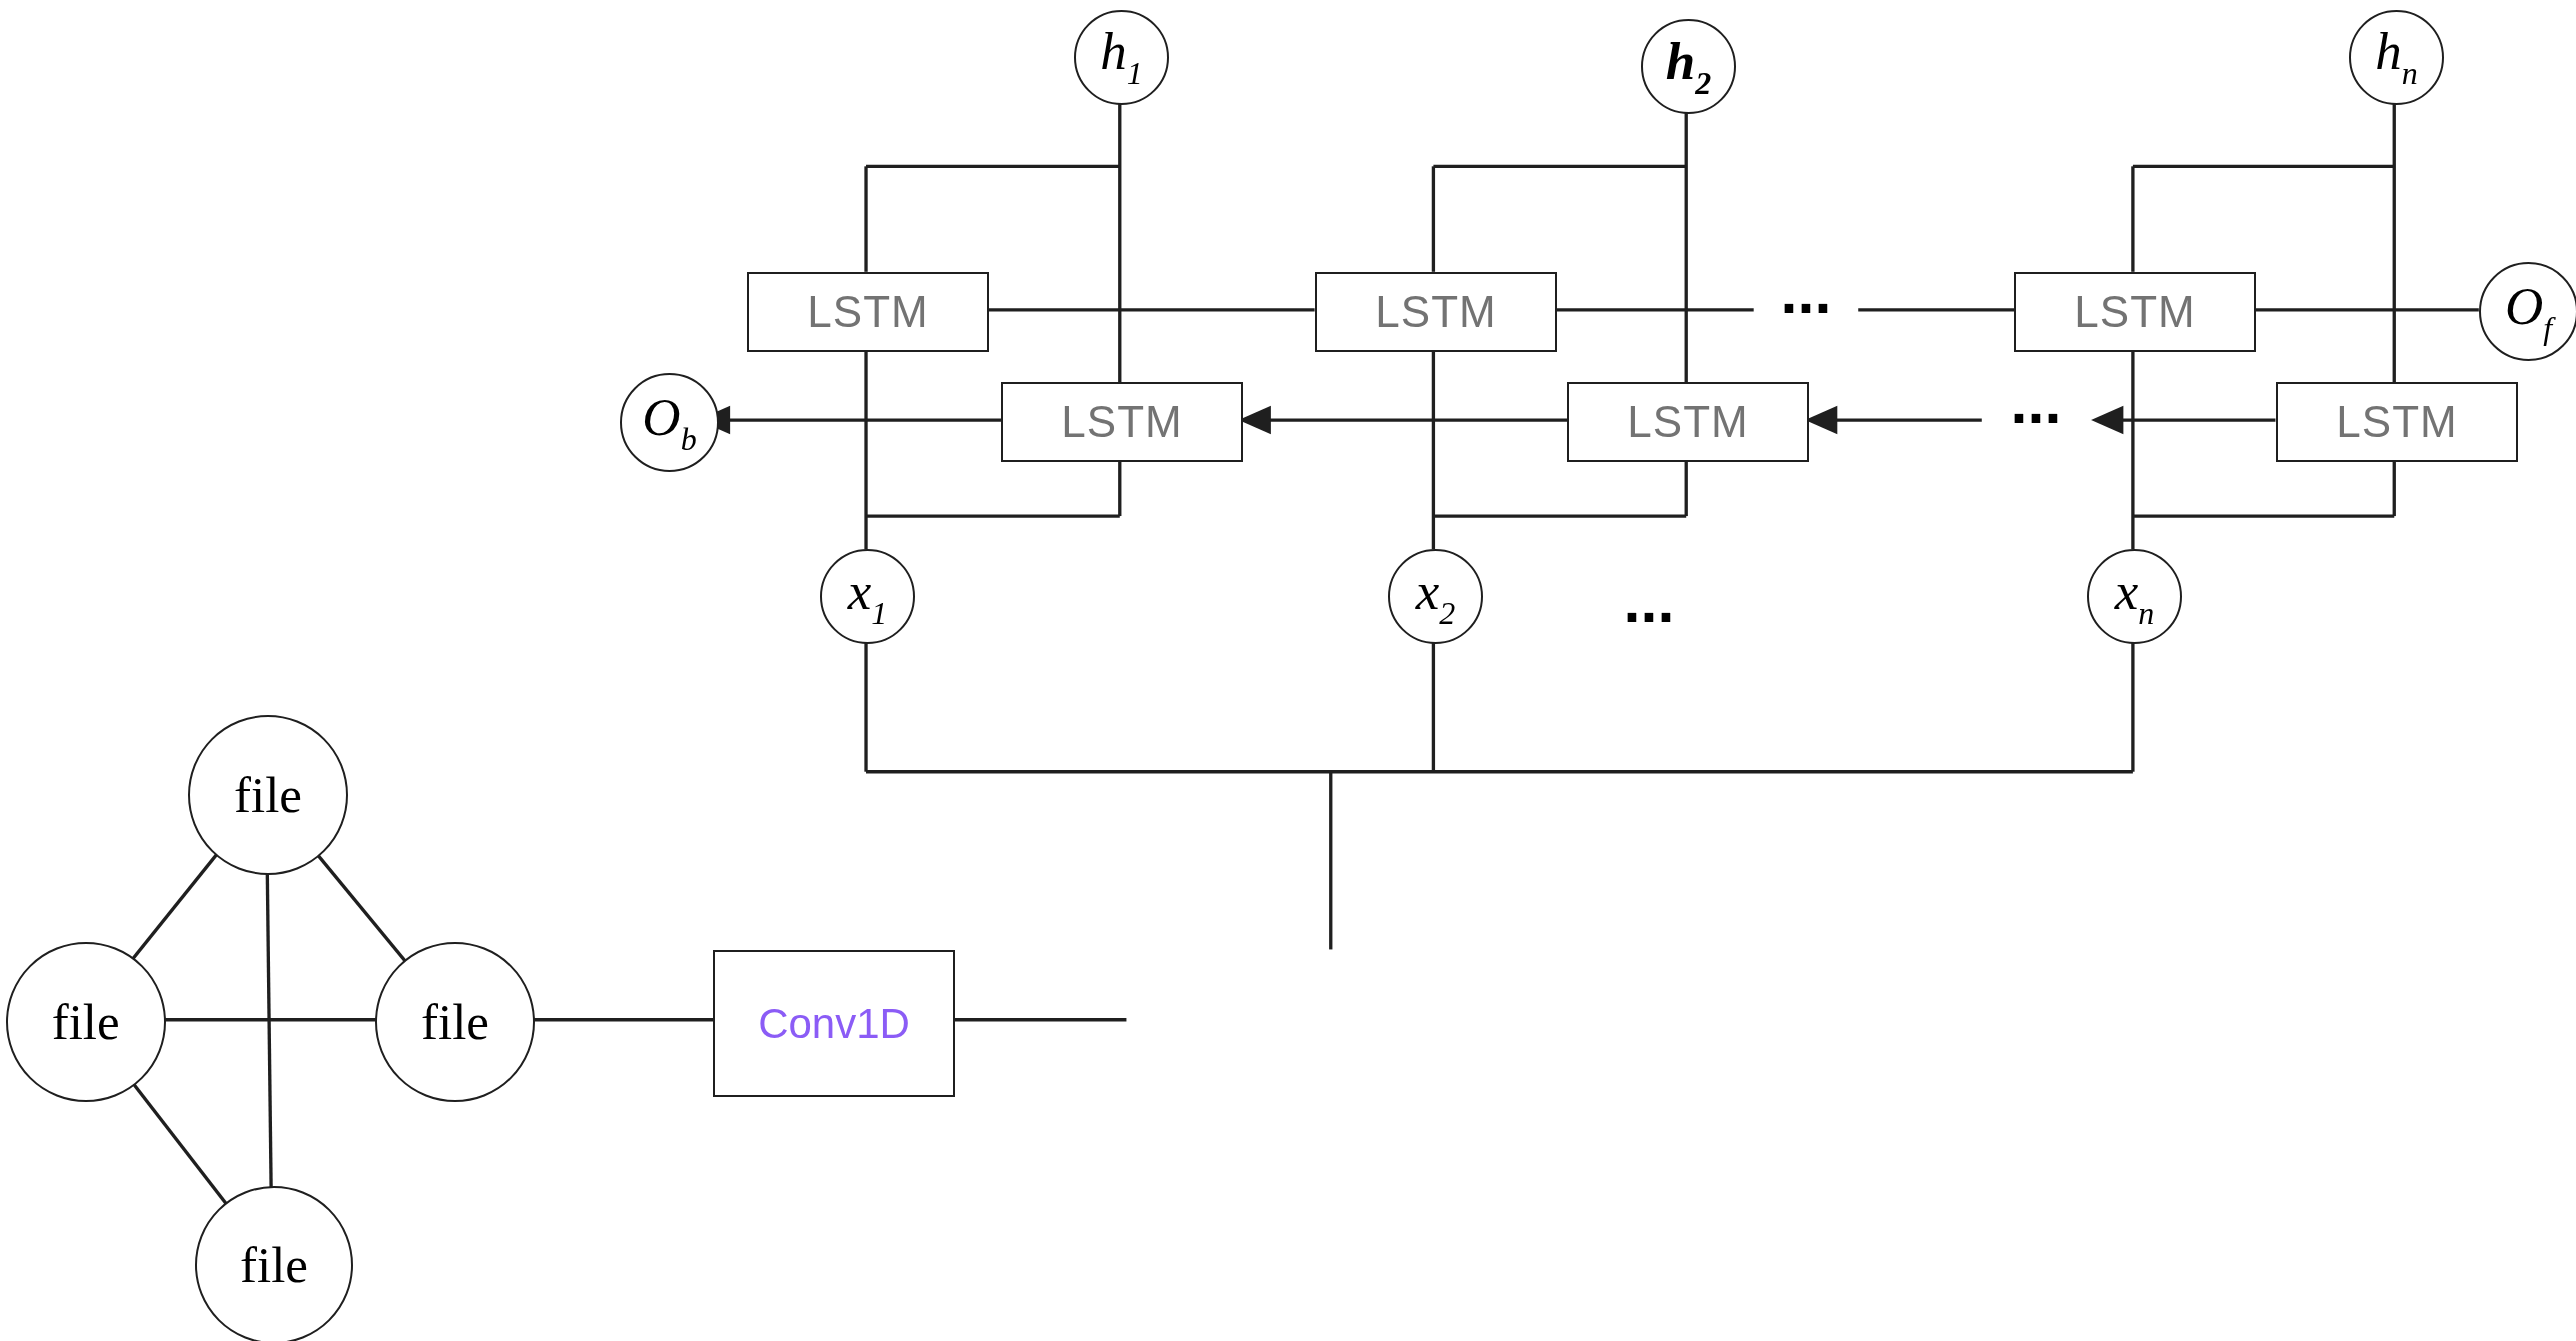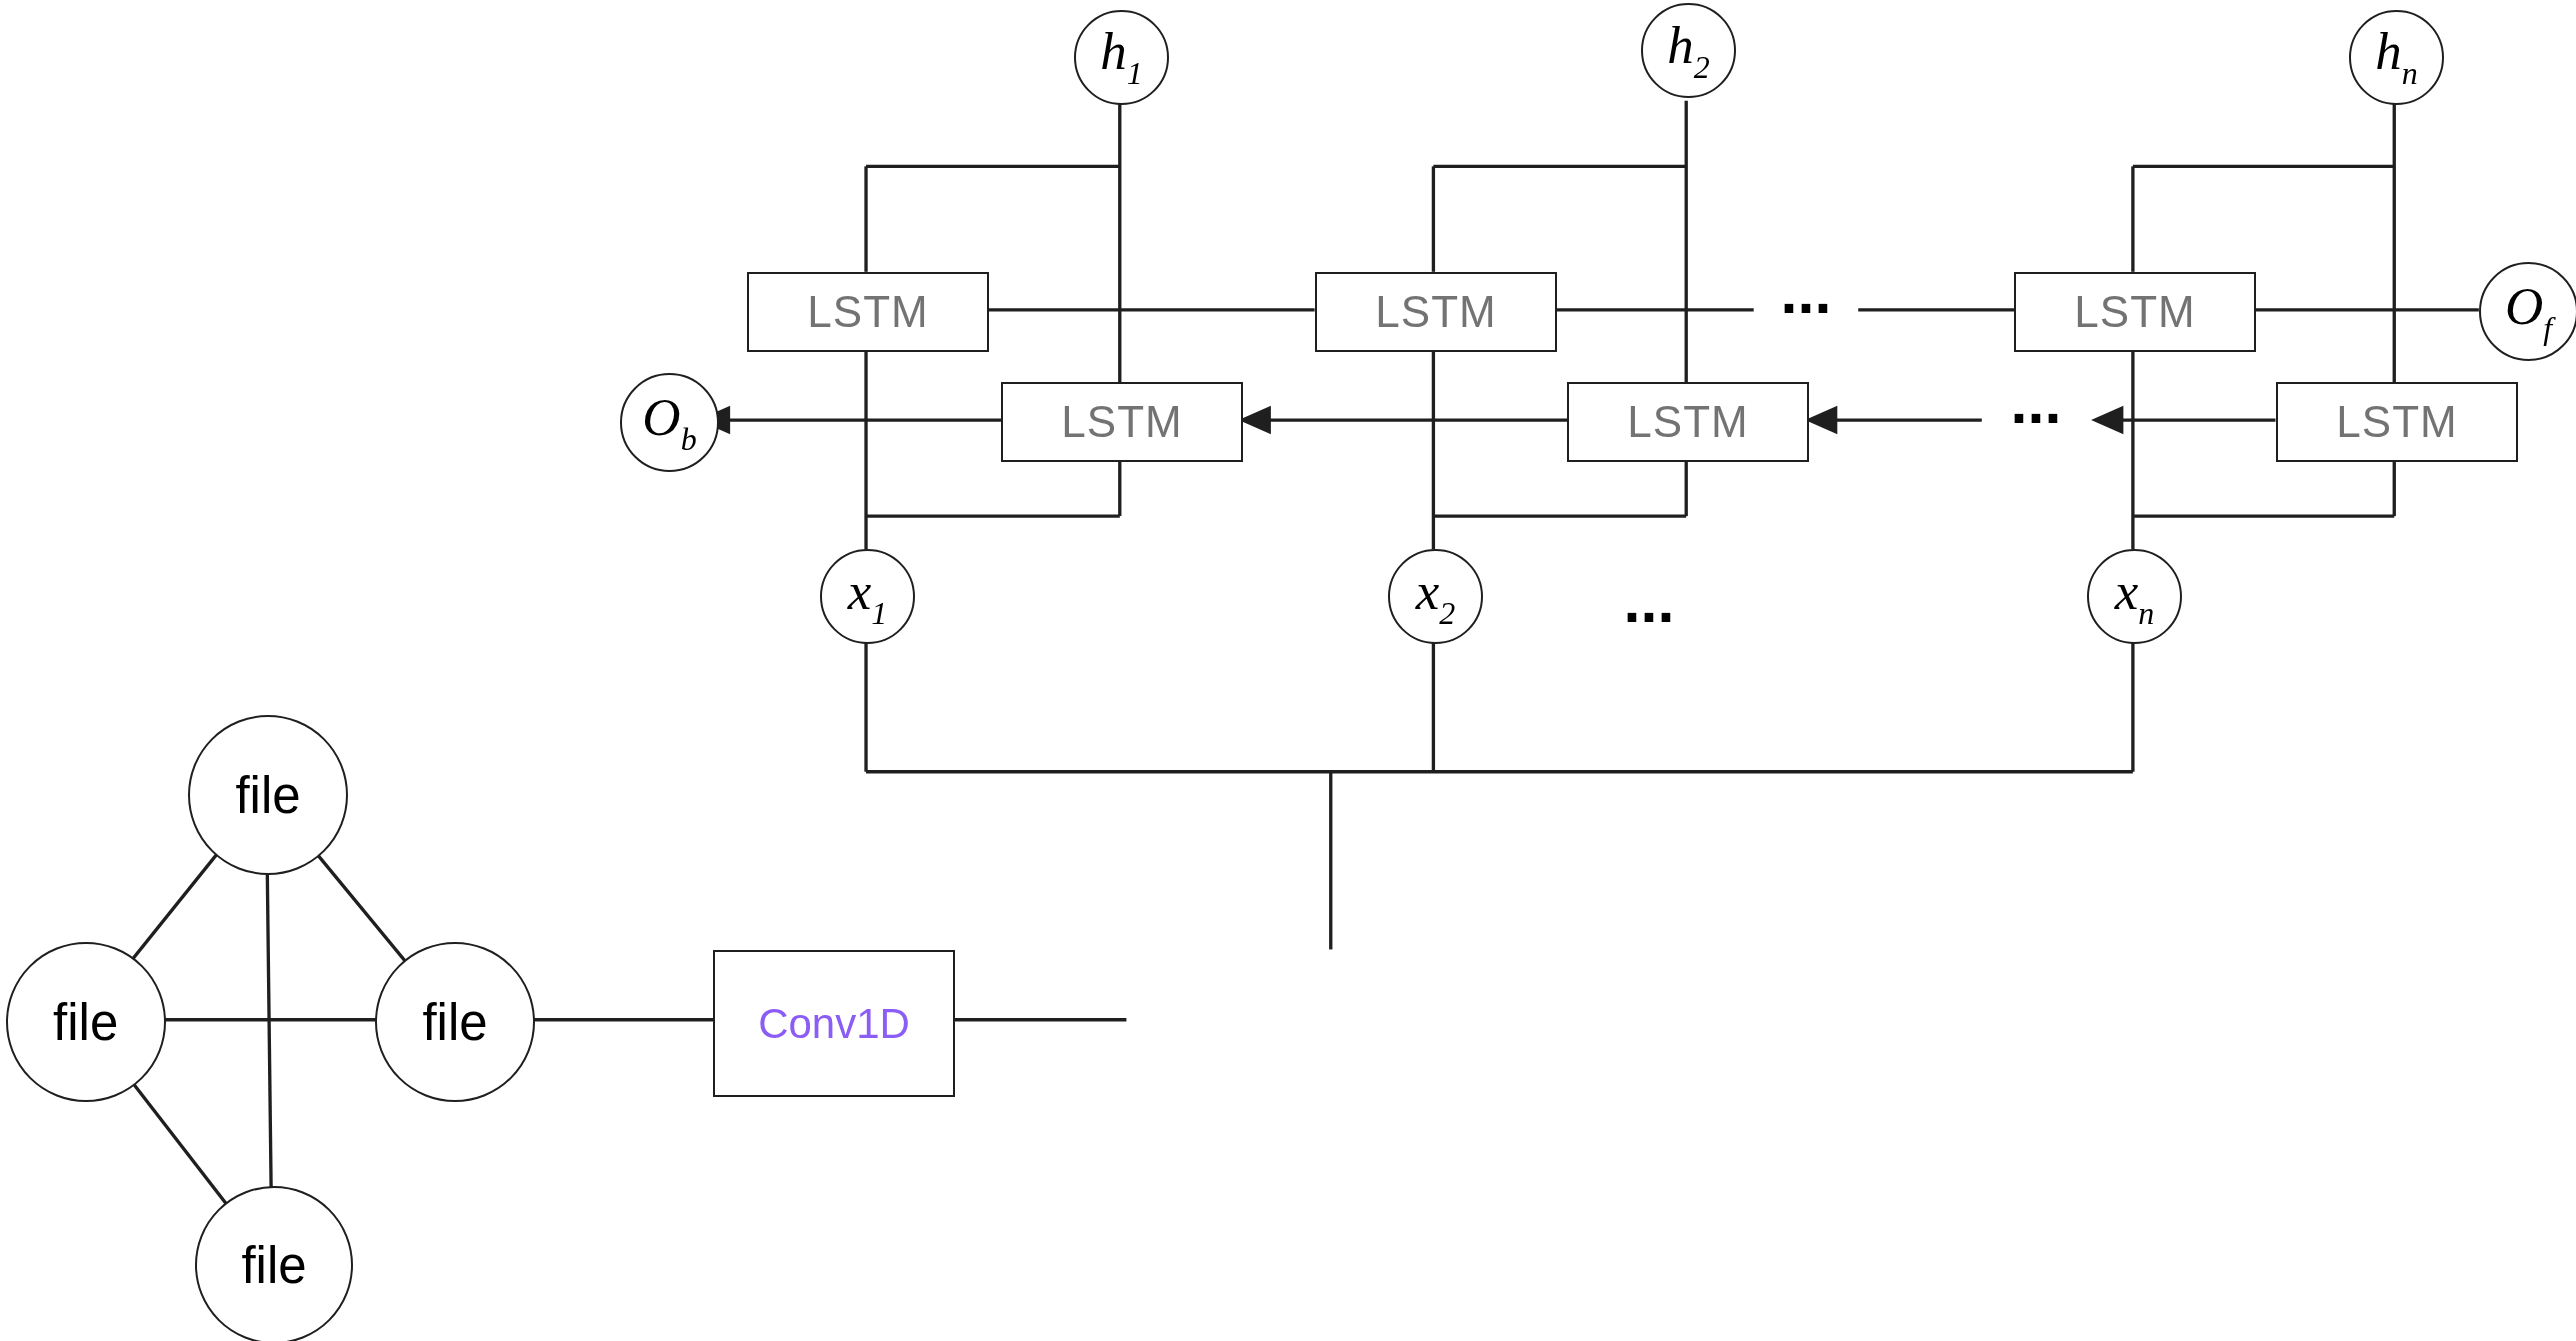--- a/index.html
+++ b/index.html
@@ -12,21 +12,21 @@
     position:absolute;display:flex;align-items:center;justify-content:center;
     background:#ffffff;border:2.9px solid #1f1f1f;
   }
   .circle{border-radius:50%;}
   .lstm{font-size:44px;letter-spacing:1px;color:#737373;}
   .cnnbox{font-size:42px;color:#8b5cf6;}
   .math{font-family:"Liberation Serif",serif;font-style:italic;color:#000;white-space:nowrap;}
   .math .base{font-size:53px;line-height:1;}
   .math sub{font-size:32px;line-height:1;vertical-align:-15px;font-style:italic;}
   .obase{font-size:57px;}
-  .file-label{font-size:51px;color:#000;}
+  .file-label{font-size:51px;color:#000;font-family:Liberation Serif, serif;}
   .dots{
     position:absolute;font-size:61px;font-weight:bold;color:#000;
     width:114px;height:67px;line-height:67px;text-align:center;
   }
 </style>
 </head>
 <body>
 
 <div class="canvas">
 
@@ -83,21 +83,21 @@
       <polygon points="734,442 768,427 768,457"></polygon>
       <polygon points="1303,442 1337,427 1337,457"></polygon>
       <polygon points="1899,442 1933,427 1933,457"></polygon>
       <polygon points="2200,442 2234,427 2234,457"></polygon>
     </g>
   </svg>
 
   <div class="node circle" style="left:1074px;top:9.5px;width:91px;height:91px;">
     <span class="math"><span class="base">h</span><sub>1</sub></span>
   </div>
-  <div class="node circle" style="left:1641px;top:3px;width:91px;height:91px;">
+  <div class="node circle" style="left:1641px;top:19px;width:91px;height:91px;font-weight:bold;">
     <span class="math"><span class="base">h</span><sub>2</sub></span>
   </div>
   <div class="node circle" style="left:2349px;top:9.5px;width:91px;height:91px;">
     <span class="math"><span class="base">h</span><sub>n</sub></span>
   </div>
 
   <div class="node lstm" style="left:747px;top:272px;width:238px;height:76px;">
     <span>LSTM</span>
   </div>
   <div class="node lstm" style="left:1315px;top:272px;width:238px;height:76px;">

